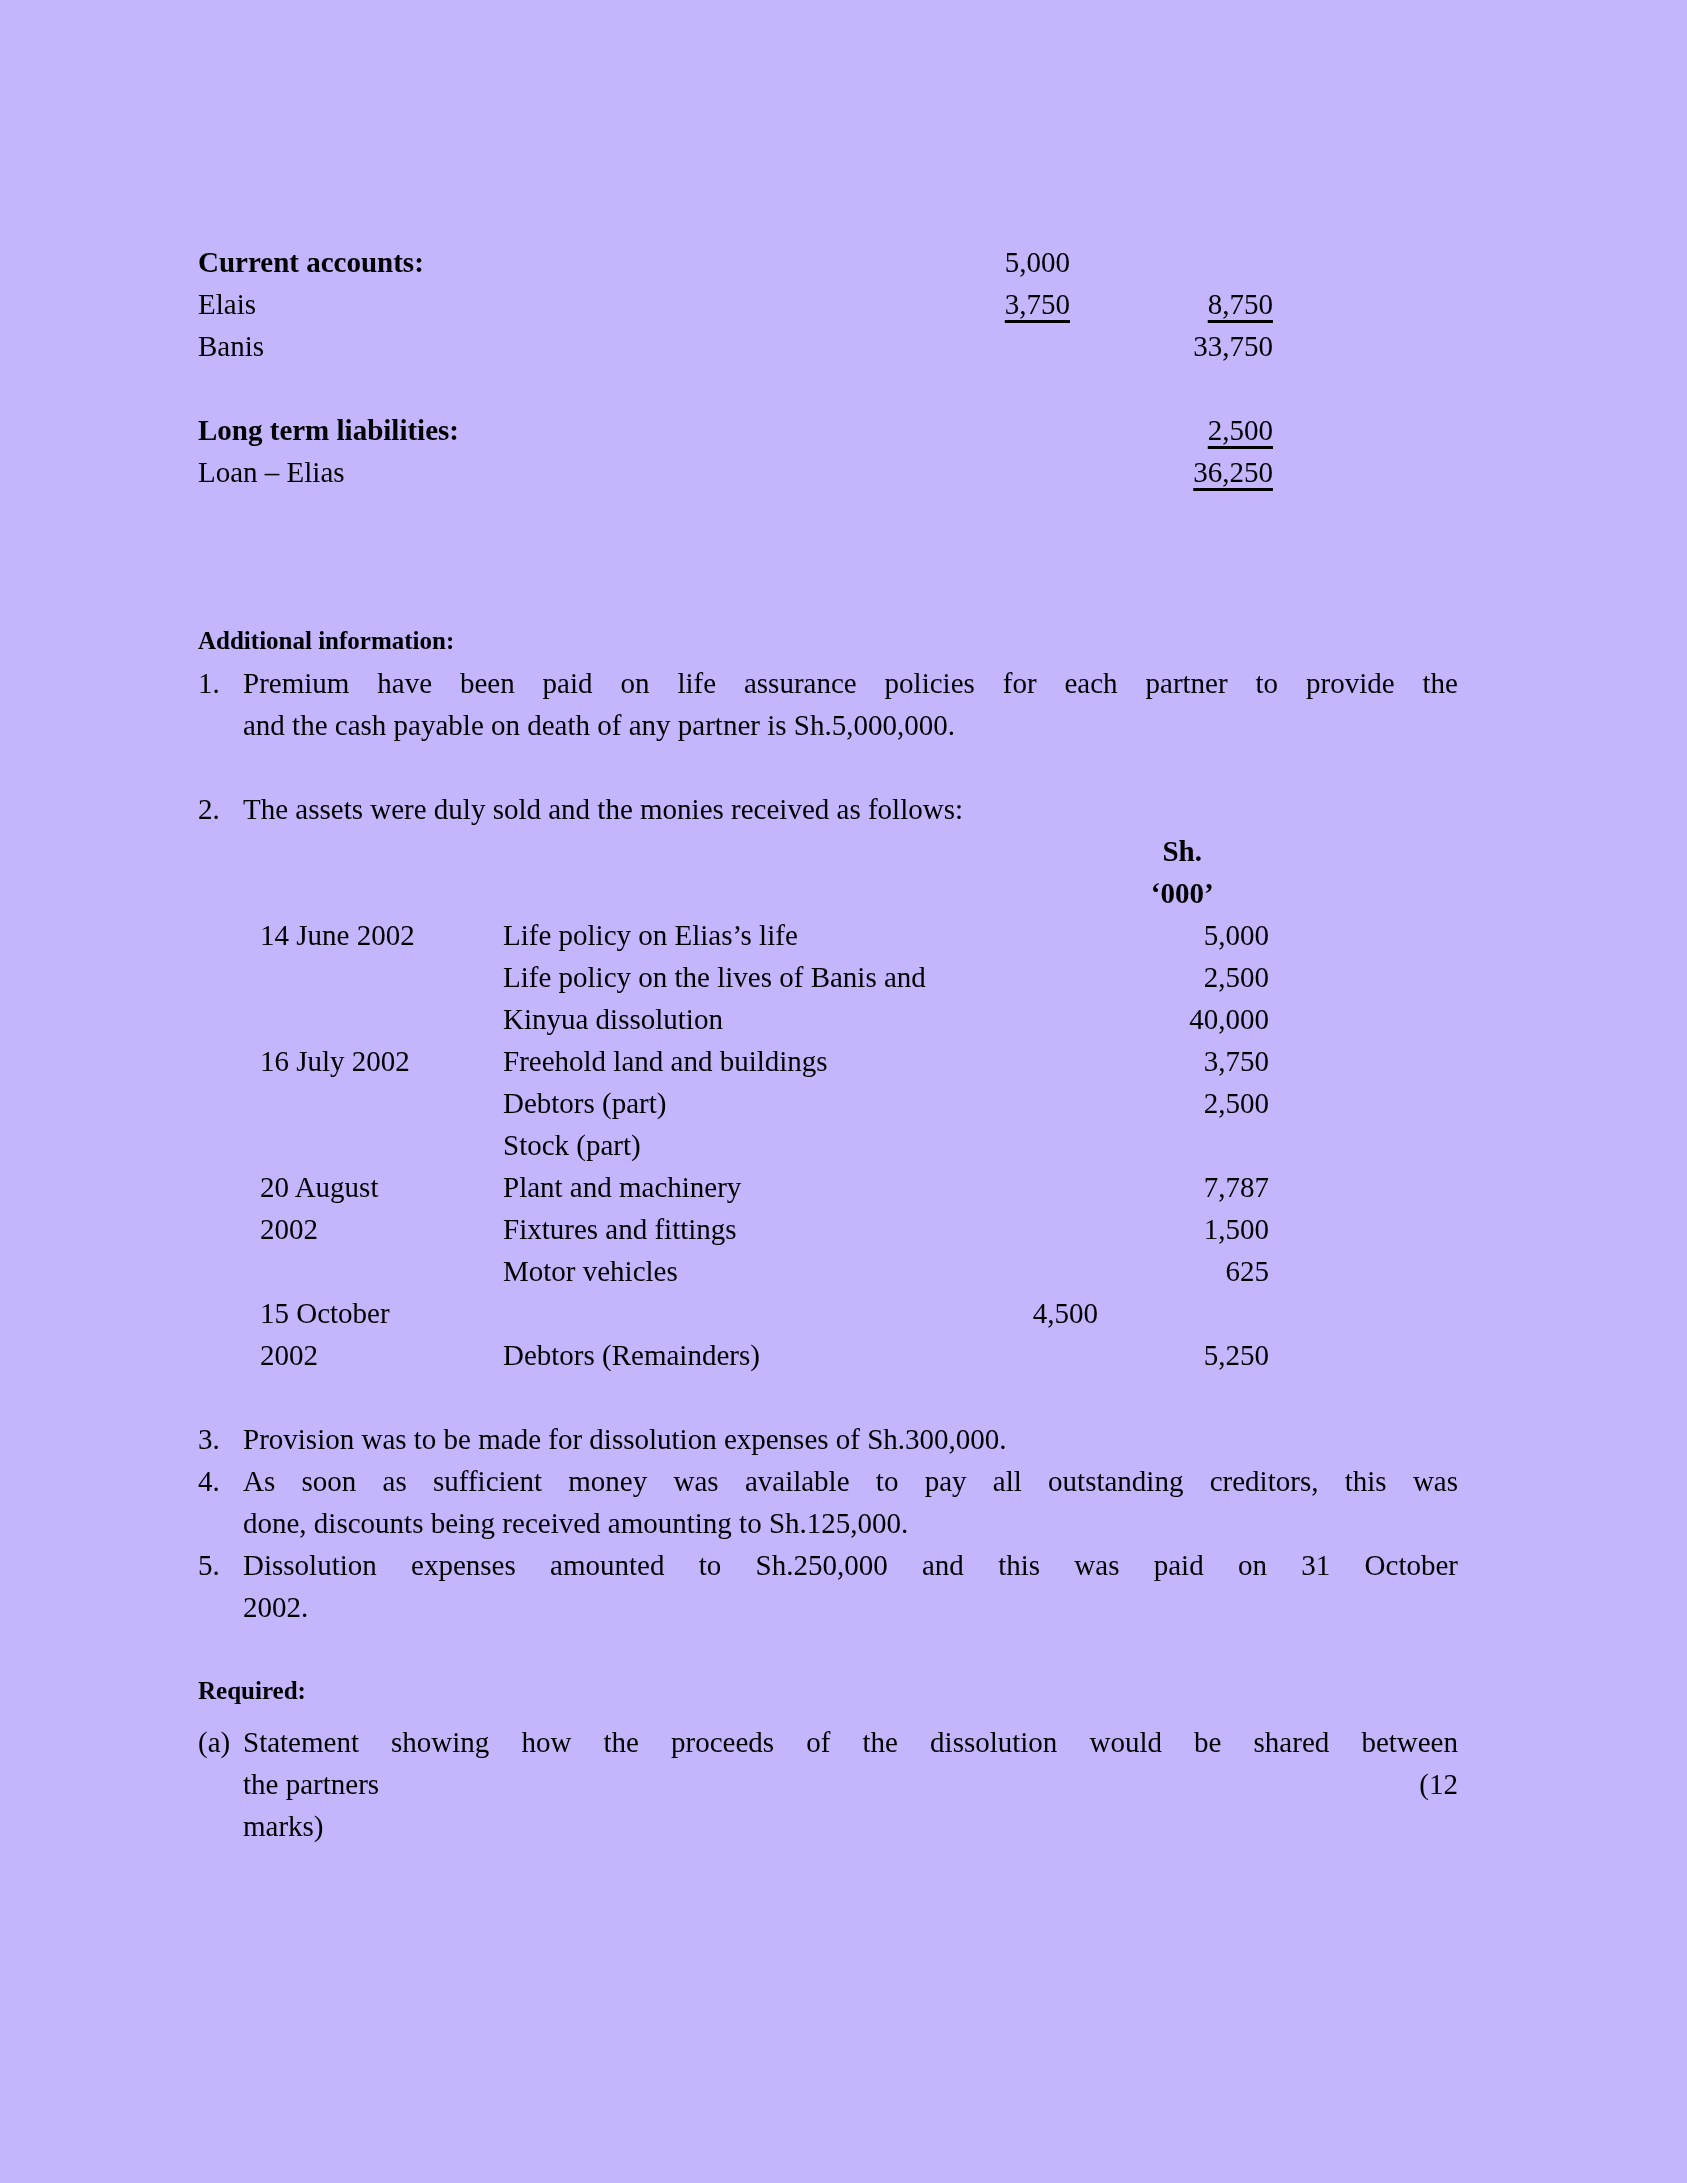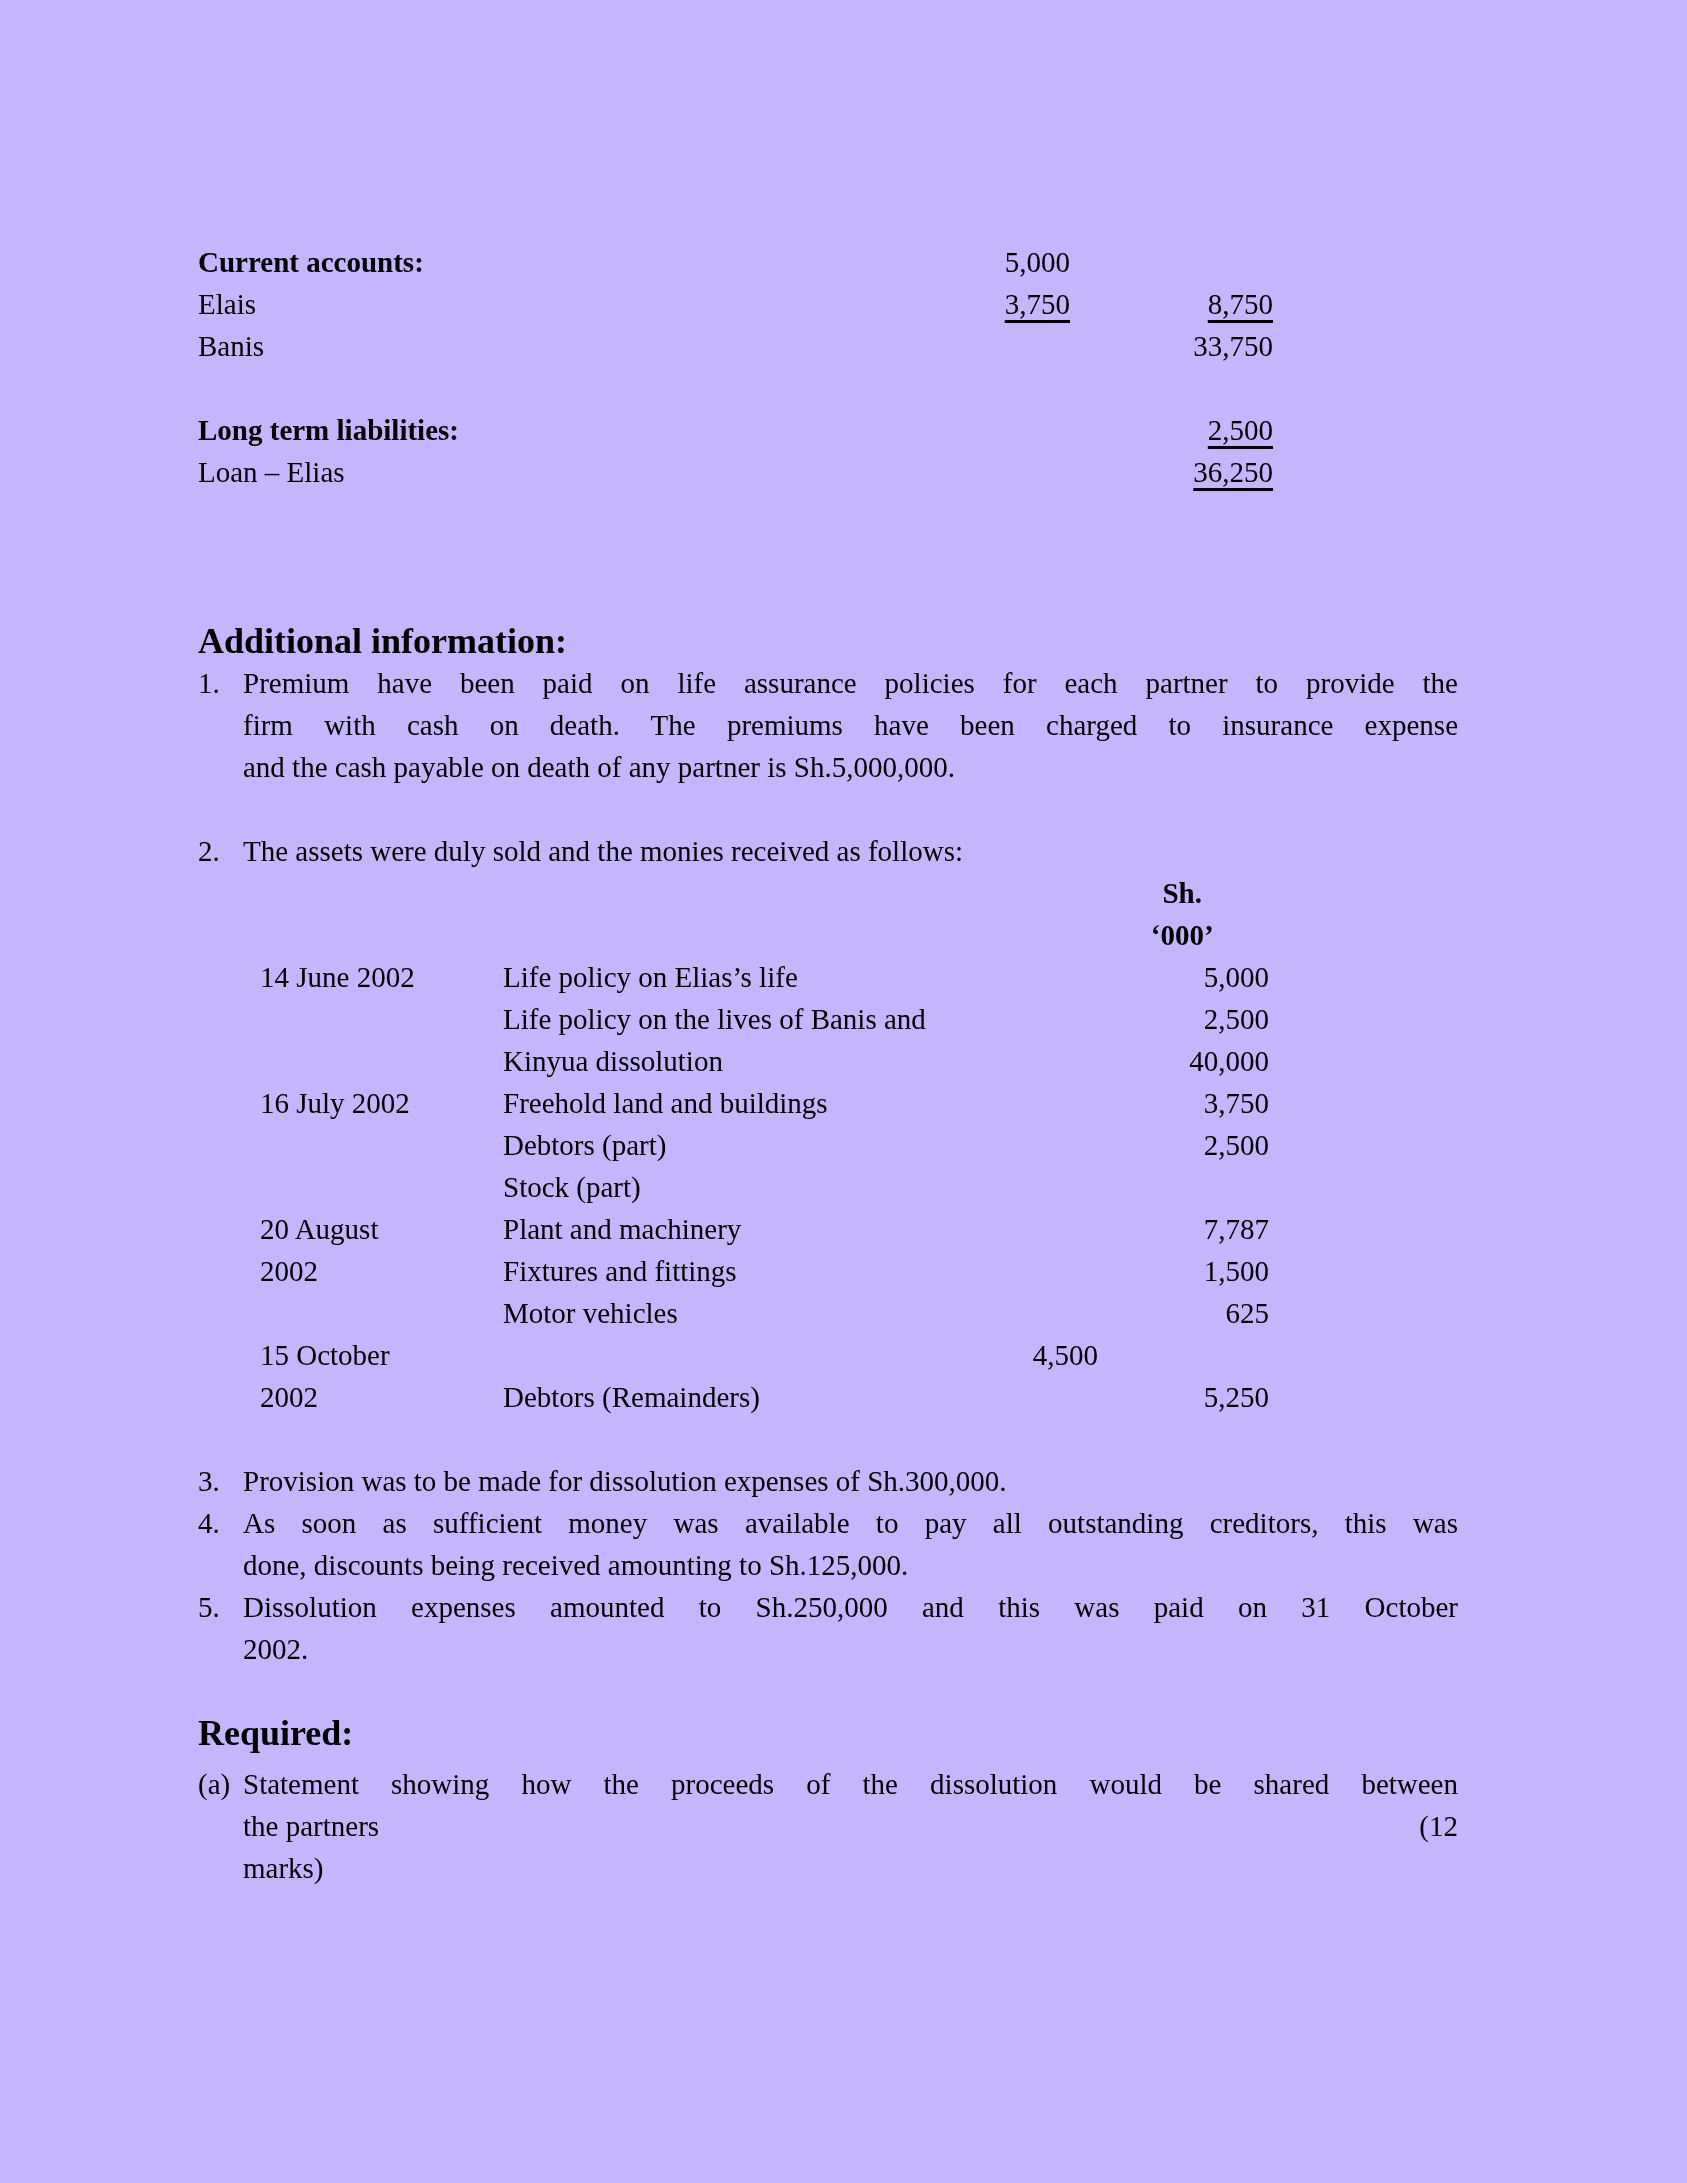--- a/index.html
+++ b/index.html
@@ -4,21 +4,21 @@
 <style>
   * { margin:0; padding:0; box-sizing:border-box; }
   html, body { background:#ffffff; }
   .page {
     position:relative; width:1687px; height:2183px; background:#c4b5fd;
     color:#000000; font-family:"Liberation Serif", serif; overflow:hidden;
   }
   .content { position:absolute; left:198px; top:241px; width:1260px;
              font-size:29px; line-height:42px; }
   .bold { font-weight:bold; }
-  h2 { font-size:36px; line-height:42px; font-weight:bold; }
+  h2 { font-size:25px; line-height:42px; font-weight:bold; }
 
   
   .brow { display:grid; grid-template-columns:662px 210px 203px; }
   .cell { text-align:right; }
   .u { text-decoration:underline; text-decoration-thickness:2.6px; text-underline-offset:6px; }
 
   
   .sp  { height:42px; }
   .sp3 { height:127px; }
 
@@ -70,21 +70,20 @@
     </section>
 
     <div class="sp3"></div>
 
     <section>
       <h2>Additional information:</h2>
       <div class="li">
         <div>1.</div>
         <div>
           <div class="jline">Premium have been paid on life assurance policies for each partner to provide the</div>
-          <div class="jline">firm with cash on death. The premiums have been charged to insurance expense</div>
           <div>and the cash payable on death of any partner is Sh.5,000,000.</div>
         </div>
       </div>
       <div class="sp"></div>
       <div class="li">
         <div>2.</div>
         <div>The assets were duly sold and the monies received as follows:</div>
       </div>
     </section>
 

